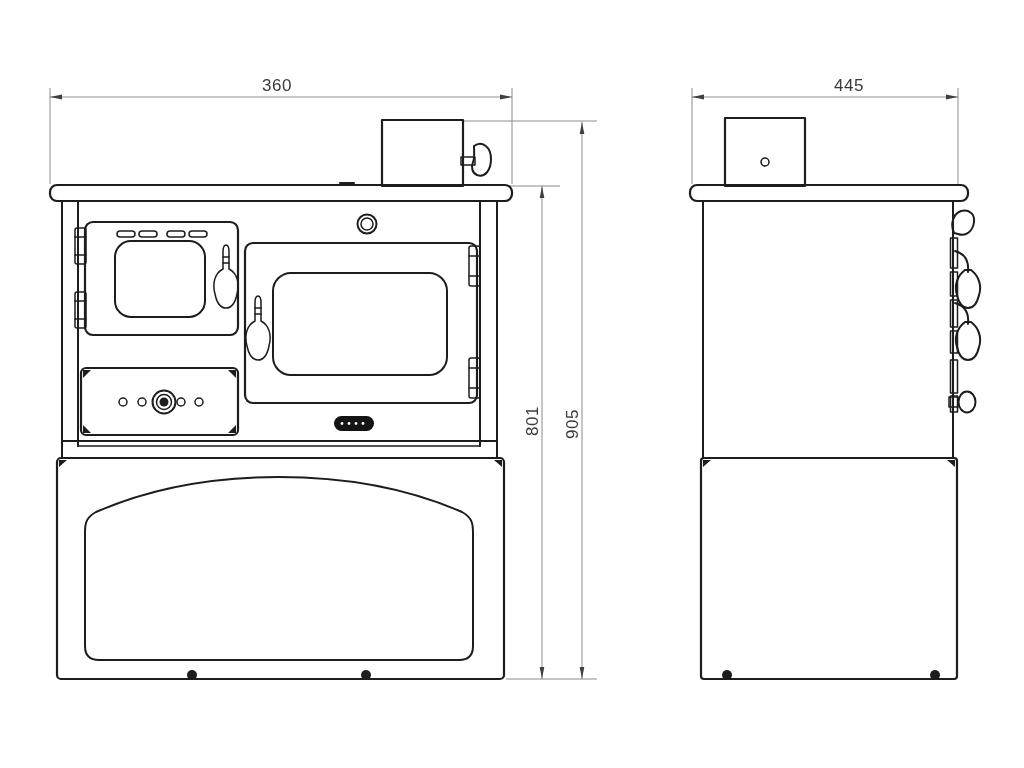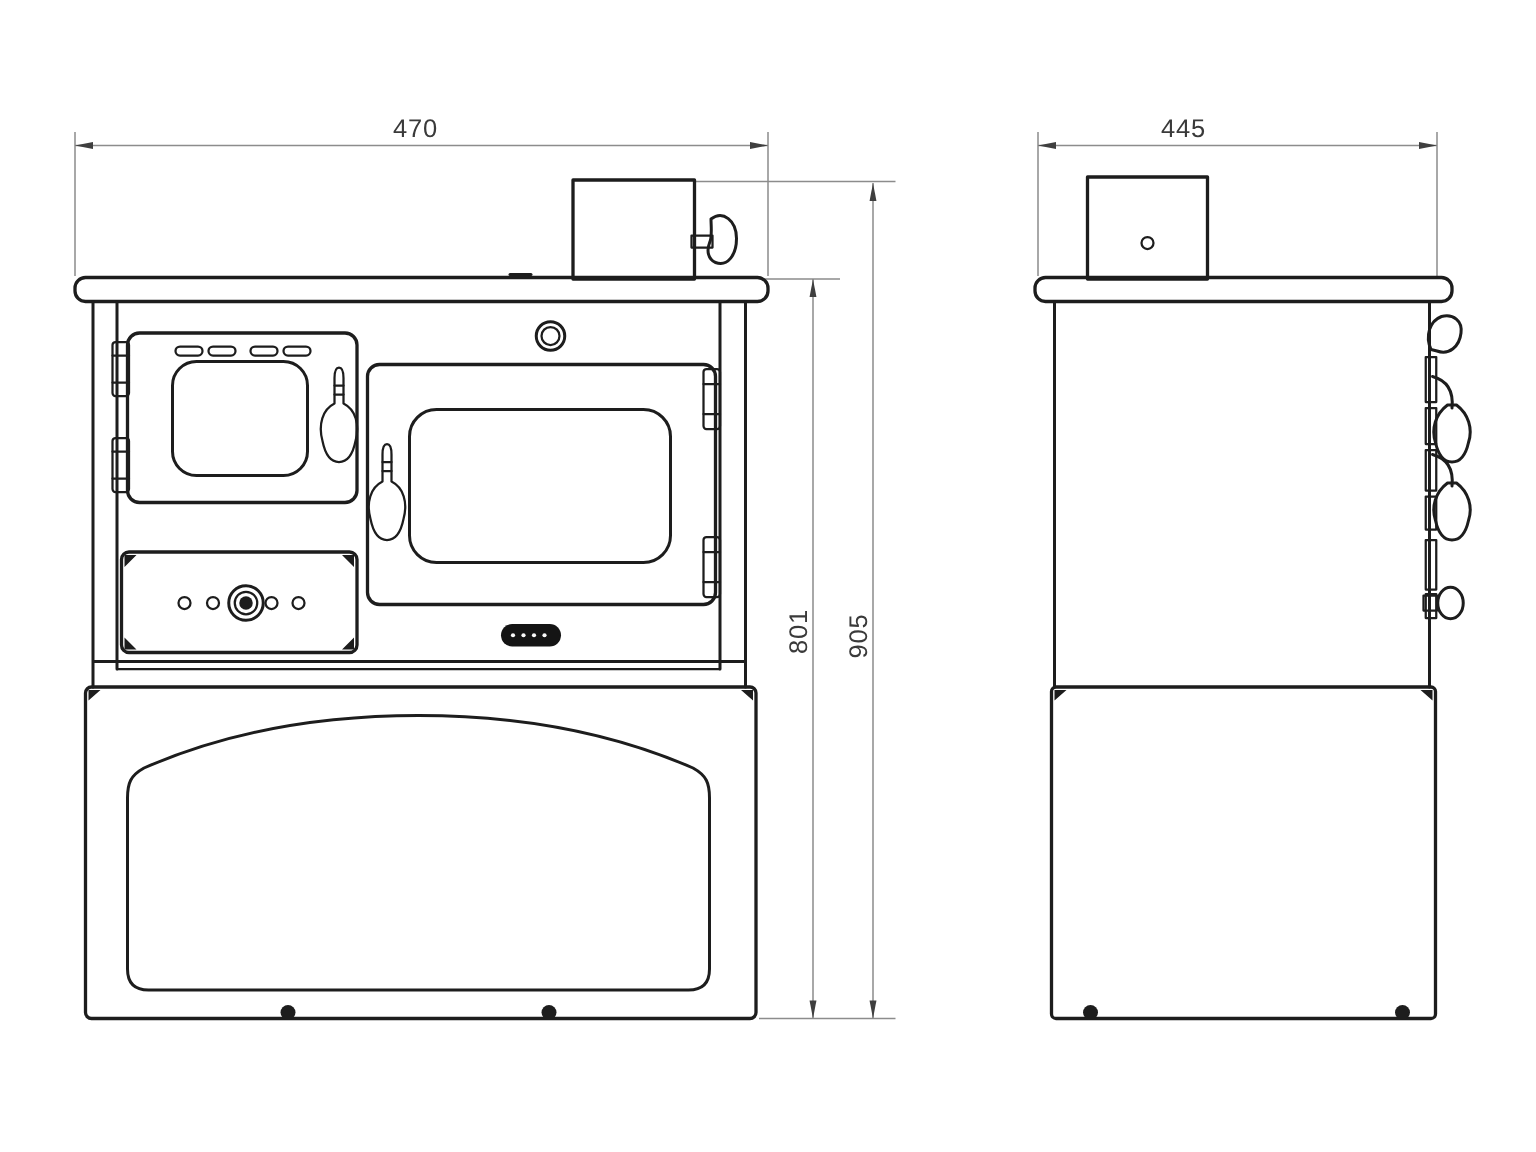--- a/index.html
+++ b/index.html
@@ -174,17 +174,17 @@
         <rect class="o o22" x="701" y="458" width="256" height="221" rx="3"></rect>
         <path class="fd" d="M703,460 h8 l-8,7 Z M955,460 h-8 l8,7 Z"></path>
         <g>
           <circle class="fd" cx="727" cy="675" r="5"></circle>
           <circle class="fd" cx="935" cy="675" r="5"></circle>
         </g>
       </g>
     </g>
   </svg>
 
-  <div class="dim-label" style="left:247px;top:77px;width:60px;">470</div>
-  <div class="dim-label" style="left:759px;top:77px;width:60px;text-align:center;">445</div>
+  <div class="dim-label" style="left:247px;top:77px;width:60px;">360</div>
+  <div class="dim-label" style="left:819px;top:77px;width:60px;text-align:center;">445</div>
   <div class="dim-label vert" style="left:503px;top:412px;width:60px;">801</div>
   <div class="dim-label vert" style="left:543px;top:415px;width:60px;">905</div>
 </div>
 
 </body></html>

